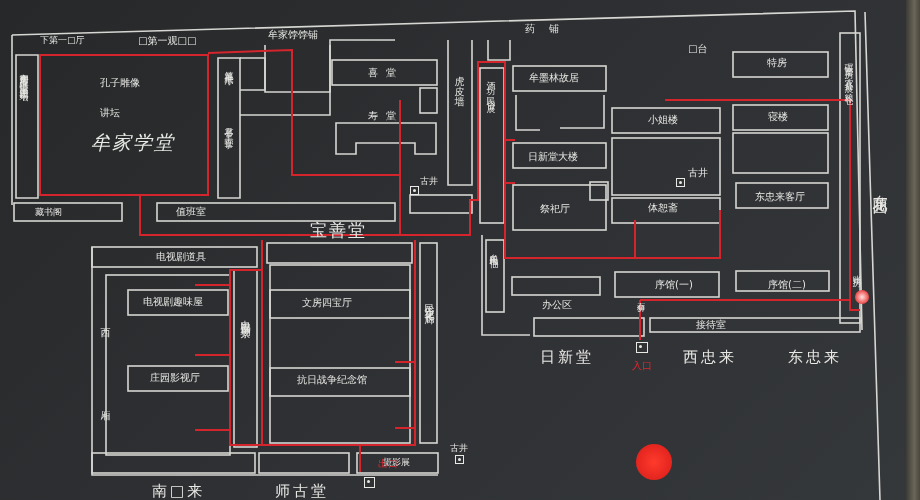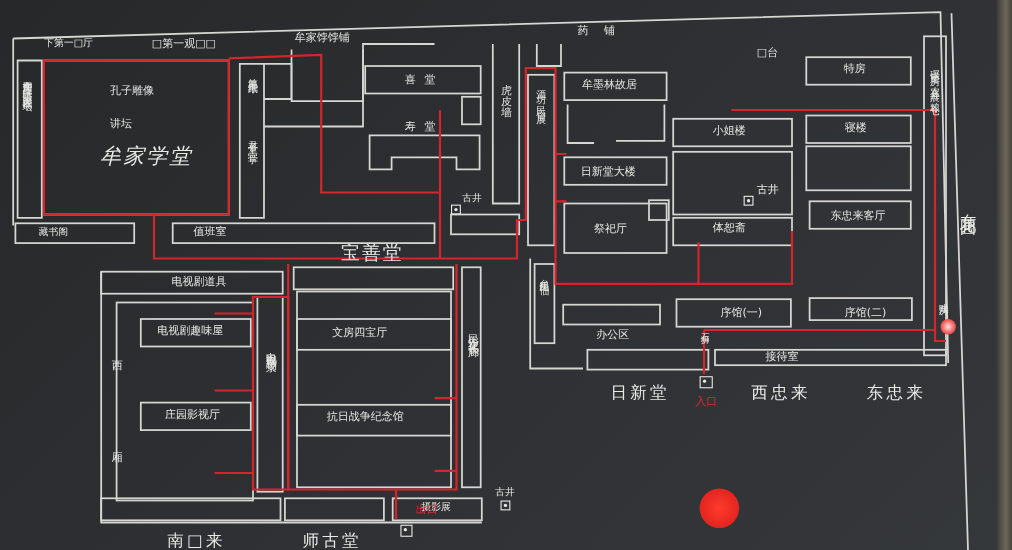--- a/index.html
+++ b/index.html
@@ -139,21 +139,21 @@
 
 <div class="lbl big" style="left:310px;top:222px;font-size:17px;">宝善堂</div>
 
 <div class="lbl v" style="left:489px;top:246px;font-size:9px;">牟氏租佃</div>
 <div class="lbl" style="left:542px;top:300px;font-family:Liberation Serif, serif;">办公区</div>
 <div class="lbl" style="left:655px;top:280px;">序馆(一)</div>
 <div class="lbl" style="left:768px;top:280px;">序馆(二)</div>
 <div class="lbl v" style="left:636px;top:296px;font-size:8px;">石狮</div>
 <div class="lbl" style="left:696px;top:320px;">接待室</div>
 
-<div class="lbl med" style="left:555px;top:350px;">日新堂</div>
+<div class="lbl med" style="left:540px;top:350px;">日新堂</div>
 <div class="lbl med" style="left:683px;top:350px;">西忠来</div>
 <div class="lbl med" style="left:788px;top:350px;">东忠来</div>
 <div class="icon" style="left:636px;top:342px;width:12px;height:11px;"></div>
 <div class="lbl red" style="left:632px;top:361px;">入口</div>
 
 <div class="lbl" style="left:126px;top:252px;padding-left:30px;">电视剧道具</div>
 <div class="lbl" style="left:143px;top:297px;">电视剧趣味屋</div>
 <div class="lbl" style="left:150px;top:373px;text-align:right;">庄园影视厅</div>
 <div class="lbl v" style="left:100px;top:320px;letter-spacing:40px;">西 厢</div>
 <div class="lbl v" style="left:240px;top:312px;">电视剧场景</div>

